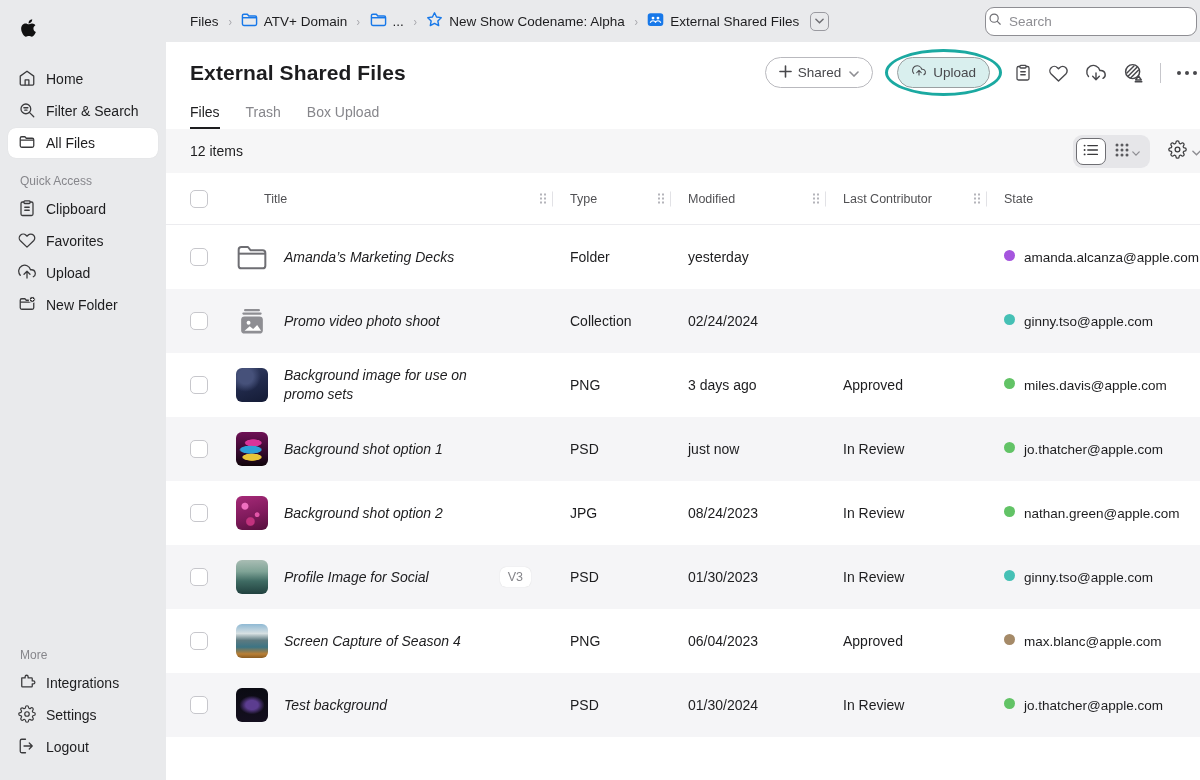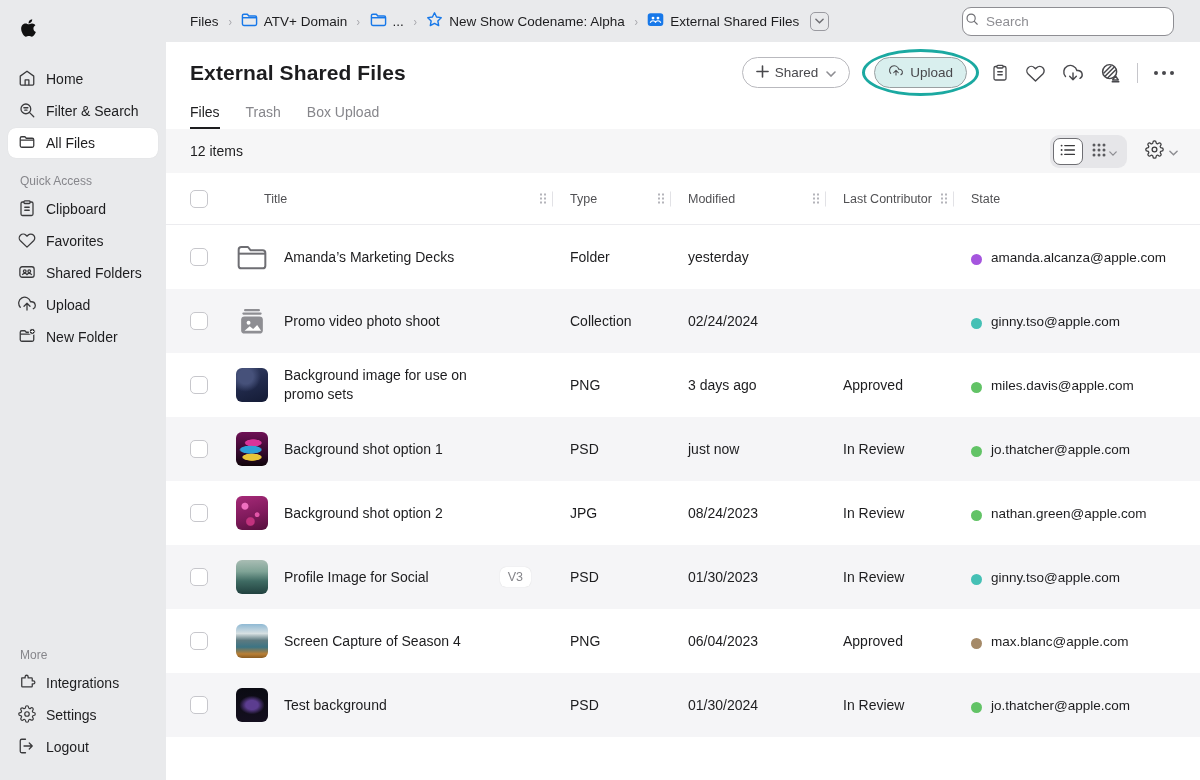--- a/index.html
+++ b/index.html
@@ -61,37 +61,37 @@
   .table { flex:1; background:#fff; }
   .trow { display:flex; align-items:center; padding:0 24px; }
   .thead { height:52px; border-bottom:1px solid #ececef; font-size:12.5px; color:#515154; }
   .c-check { width:46px; display:flex; align-items:center; }
   .checkbox { width:18px; height:18px; border:1.5px solid #c7c7cc; border-radius:5px; background:#fff; cursor:pointer; }
   .c-title { width:334px; display:flex; align-items:center; }
   .thead .c-title span { margin-left:28px; }
   .c-type { width:118px; position:relative; }
   .c-mod { width:155px; position:relative; }
   .c-contrib { width:128px; position:relative; }
-  .c-state { flex:1; position:relative; display:flex; align-items:flex-end; gap:9px; }
+  .c-state { flex:1; position:relative; display:flex; align-items:flex-start; gap:9px;margin-left:33px; }
   .col-handle { position:absolute; left:-31px; top:50%; transform:translateY(-50%); display:flex; align-items:center; gap:5px; }
   .hdots { width:8px; height:12px; background-image:radial-gradient(circle, #b4b4ba 1.1px, transparent 1.3px); background-size:4px 4px; }
   .hline { width:1px; height:15px; background:#e2e2e6; }
 
   .row { height:64px; font-size:14px; }
   .row:nth-child(odd) { background:#f5f5f7; }
   .row .c-title { gap:0; }
   .thumb-cell { width:48px; display:flex; align-items:center; }
   .thumb { width:32px; height:34px; border-radius:6px; }
   .t-bg3 { background:radial-gradient(circle at 30% 25%, #46517a 0 22%, transparent 45%), linear-gradient(160deg,#333e63 0%,#222b4d 45%,#141b35 100%); }
   .t-bg4 { background:radial-gradient(ellipse 46% 16% at 50% 74%, #e8c43a 0 60%, transparent 70%), radial-gradient(ellipse 52% 18% at 46% 52%, #2e9fd8 0 60%, transparent 70%), radial-gradient(ellipse 40% 16% at 54% 32%, #d8359a 0 60%, transparent 70%), linear-gradient(180deg,#6e1055 0%,#2a0826 70%,#100409 100%); }
   .t-bg5 { background:radial-gradient(circle at 28% 30%, #ef6fc0 0 9%, transparent 12%), radial-gradient(circle at 66% 55%, #e255a8 0 7%, transparent 10%), radial-gradient(circle at 45% 75%, #c2327e 0 12%, transparent 16%), linear-gradient(165deg,#a62a78 0%,#801a5c 55%,#55103c 100%); }
   .t-bg6 { background:linear-gradient(180deg,#a9bdb4 0%,#7fa396 34%,#3f6b63 62%,#21413f 100%); }
   .t-bg7 { background:linear-gradient(180deg,#8fb9d4 0%,#d7e0e2 28%,#5d7a80 48%,#3c7484 68%,#b97f35 88%,#8a5c22 100%); }
   .t-bg8 { background:radial-gradient(ellipse 55% 38% at 50% 50%, #5c3d90 0 35%, transparent 72%), linear-gradient(180deg,#0b0b13 0%,#140f1f 100%); }
-  .title-text { max-width:205px; line-height:1.35; }
+  .title-text { max-width:205px; line-height:1.35;font-style:italic; }
   .badge { margin-left:auto; margin-right:39px; background:#fff; border-radius:6px; padding:3px 8px; font-size:12.5px; color:#86868b; box-shadow:0 0 1px rgba(0,0,0,.18); }
   .state-dot { width:11px; height:11px; border-radius:50%; flex:0 0 auto; }
   .email { font-size:13.5px; }
 </style>
 </head>
 <body>
 
 <div class="app">
 
   <aside class="sidebar">
@@ -132,29 +132,20 @@
             <rect x="8" y="2.5" width="8" height="3.5" rx="1"></rect>
             <path d="M9 11h6M9 15h6" stroke-linecap="round"></path>
           </svg></span>
       <span>Clipboard</span>
     </div>
     <div class="side-item">
       <span><svg width="18" height="18" viewBox="0 0 24 24" fill="none" stroke="#3a3a3c" stroke-width="1.7" stroke-linejoin="round">
             <path d="M20.8 5.6a5.3 5.3 0 0 0-7.5 0L12 6.9l-1.3-1.3a5.3 5.3 0 0 0-7.5 7.5L12 21.5l8.8-8.4a5.3 5.3 0 0 0 0-7.5z"></path>
           </svg></span>
       <span>Favorites</span>
-    </div>
-    <div class="side-item">
-      <span><svg width="18" height="18" viewBox="0 0 24 24" fill="none" stroke="#3a3a3c" stroke-width="1.7">
-            <rect x="2.5" y="5" width="19" height="14" rx="3"></rect>
-            <circle cx="9" cy="11" r="1.8"></circle>
-            <circle cx="15" cy="11" r="1.8"></circle>
-            <path d="M5.8 16c.5-1.4 1.8-2.2 3.2-2.2s2.7.8 3.2 2.2M11.8 16c.5-1.4 1.8-2.2 3.2-2.2s2.7.8 3.2 2.2"></path>
-          </svg></span>
-      <span>Shared Folders</span>
     </div>
     <div class="side-item">
       <span><svg width="18" height="18" viewBox="0 0 24 24" fill="none" stroke="#3a3a3c" stroke-width="1.7" stroke-linecap="round" stroke-linejoin="round">
             <path d="M20.4 18.4A5 5 0 0 0 18 9h-1.3A8 8 0 1 0 3 16.3"></path>
             <path d="m8 15 4-4 4 4M12 11v9"></path>
           </svg></span>
       <span>Upload</span>
     </div>
     <div class="side-item">
       <span><svg width="18" height="18" viewBox="0 0 24 24" fill="none">

